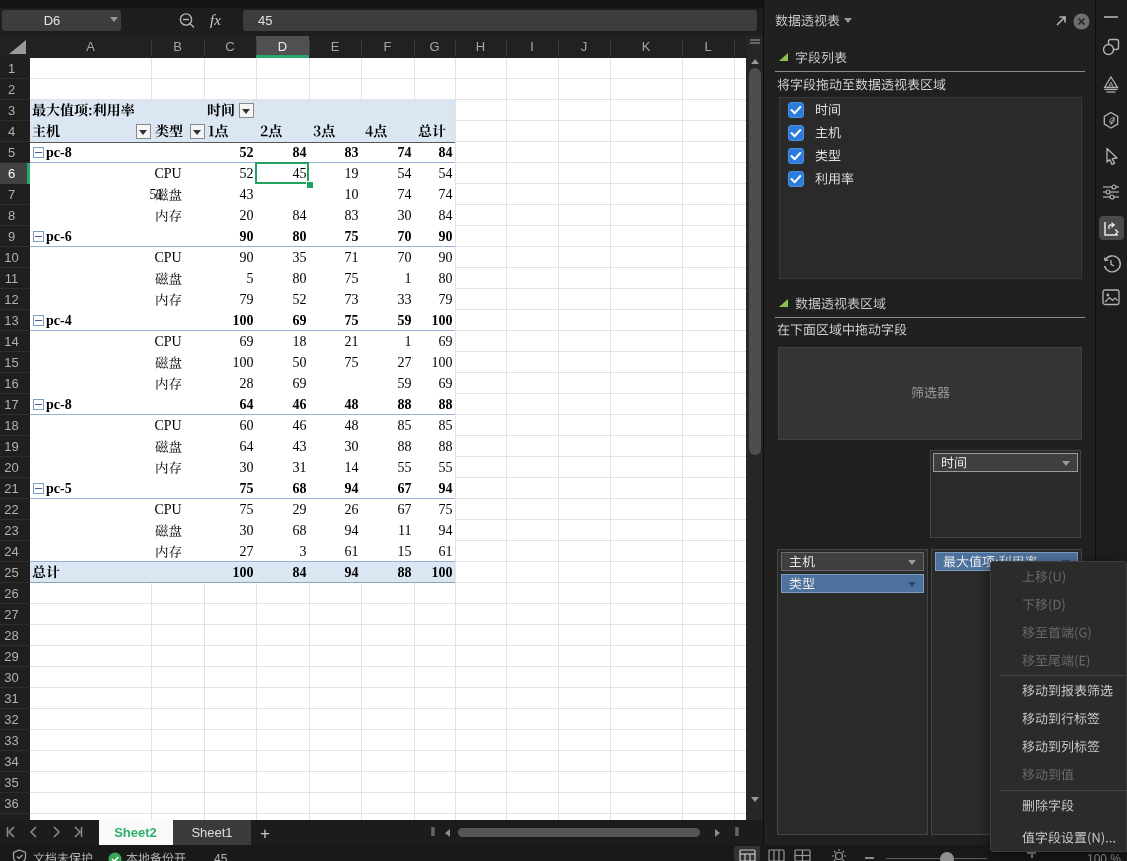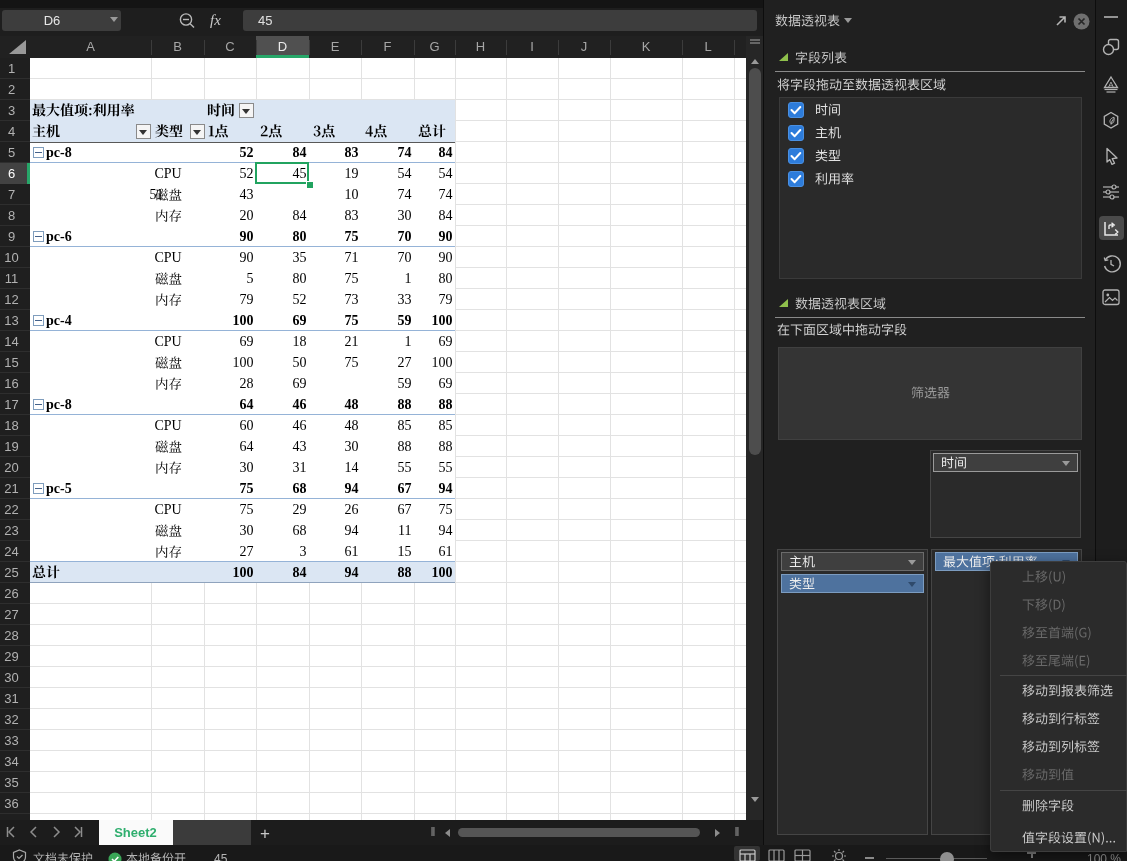--- a/index.html
+++ b/index.html
@@ -703,20 +703,21 @@
 <svg style="left:49px;top:825px" width="14" height="14">
       <path d="M5 2 L10 7 L5 12" fill="none" stroke="#8d8d8d" stroke-width="1.5"></path>
     </svg>
 <svg style="left:71px;top:825px" width="14" height="14">
       <path d="M4 2 L9 7 L4 12" fill="none" stroke="#8d8d8d" stroke-width="1.5"></path>
       <line x1="10.5" y1="2" x2="10.5" y2="12" stroke="#8d8d8d" stroke-width="1.5"></line>
     </svg>
 <div style="left:99px;top:819.6px;width:73.5px;height:25.4px;background:#fafafa"></div>
 <div style="left:-14.5px;width:300px;text-align:center;top:822.8px;font:bold 13px 'Liberation Sans',sans-serif;color:#2fae6e;line-height:20px;white-space:pre;">Sheet2</div>
 <div style="left:172.5px;top:819.6px;width:78.5px;height:25.4px;background:#3b3b3b"></div>
+<div style="left:62px;width:300px;text-align:center;top:822.8px;font:normal 13px 'Liberation Sans',sans-serif;color:#dedede;line-height:20px;white-space:pre;">Sheet1</div>
 <div style="left:115px;width:300px;text-align:center;top:820.8px;font:normal 17px 'Liberation Sans',sans-serif;color:#c9c9c9;line-height:26px;white-space:pre;">+</div>
 <div style="left:283px;width:300px;text-align:center;top:823.0px;font:normal 12px 'Liberation Sans',sans-serif;color:#9a9a9a;line-height:18px;white-space:pre;">‖</div>
 <div style="left:445px;top:828.5px;width:0;height:0;border-top:4px solid transparent;border-bottom:4px solid transparent;border-right:5px solid #8d8d8d"></div>
 <div style="left:458px;top:828px;width:242px;height:9px;background:#555555;border-radius:4.5px"></div>
 <div style="left:715px;top:828.5px;width:0;height:0;border-top:4px solid transparent;border-bottom:4px solid transparent;border-left:5px solid #8d8d8d"></div>
 <div style="left:587px;width:300px;text-align:center;top:823.0px;font:normal 12px 'Liberation Sans',sans-serif;color:#9a9a9a;line-height:18px;white-space:pre;">‖</div>
 <div style="left:0px;top:845px;width:1127px;height:16px;background:#191919"></div>
 <svg style="left:12px;top:849px" width="15" height="15">
       <path d="M7.5 1 L13.5 3.5 V8 C13.5 11.5 11 13.5 7.5 14.5 C4 13.5 1.5 11.5 1.5 8 V3.5 Z" fill="none" stroke="#a8a8a8" stroke-width="1.2"></path>
       <path d="M5 7.5 L7 9.5 L10.5 6" fill="none" stroke="#a8a8a8" stroke-width="1.2"></path>

